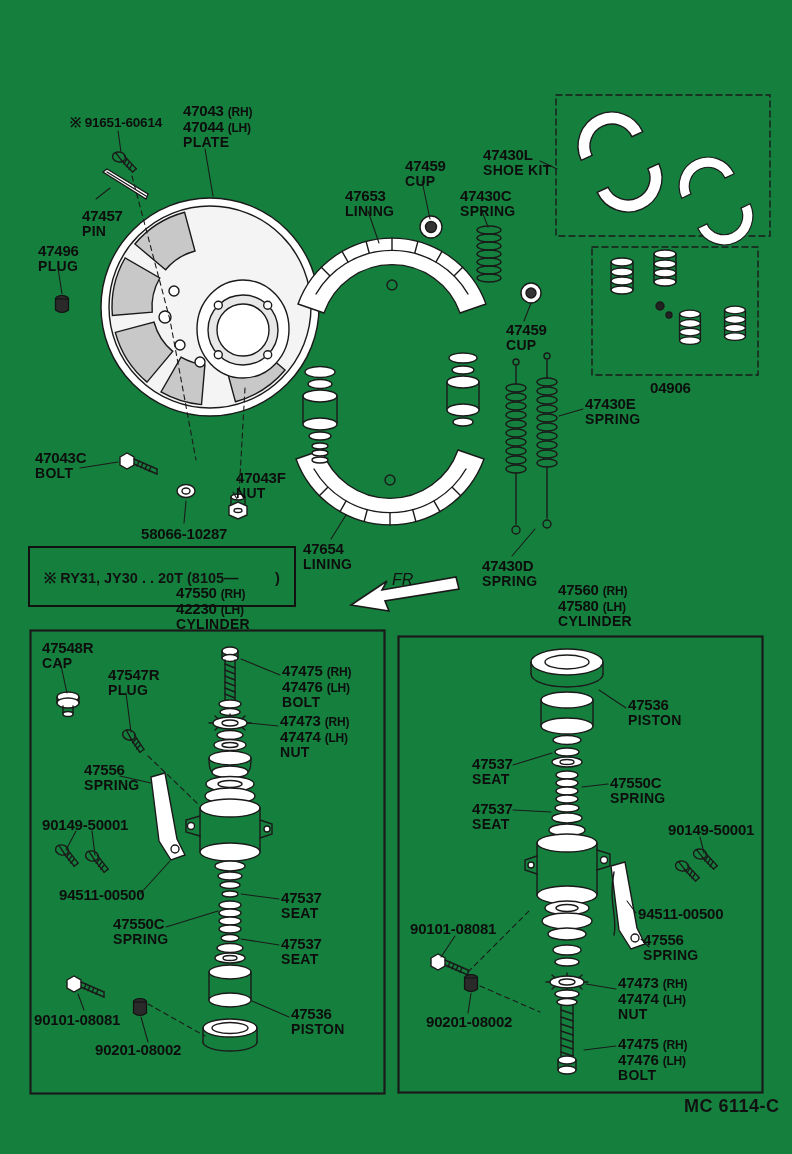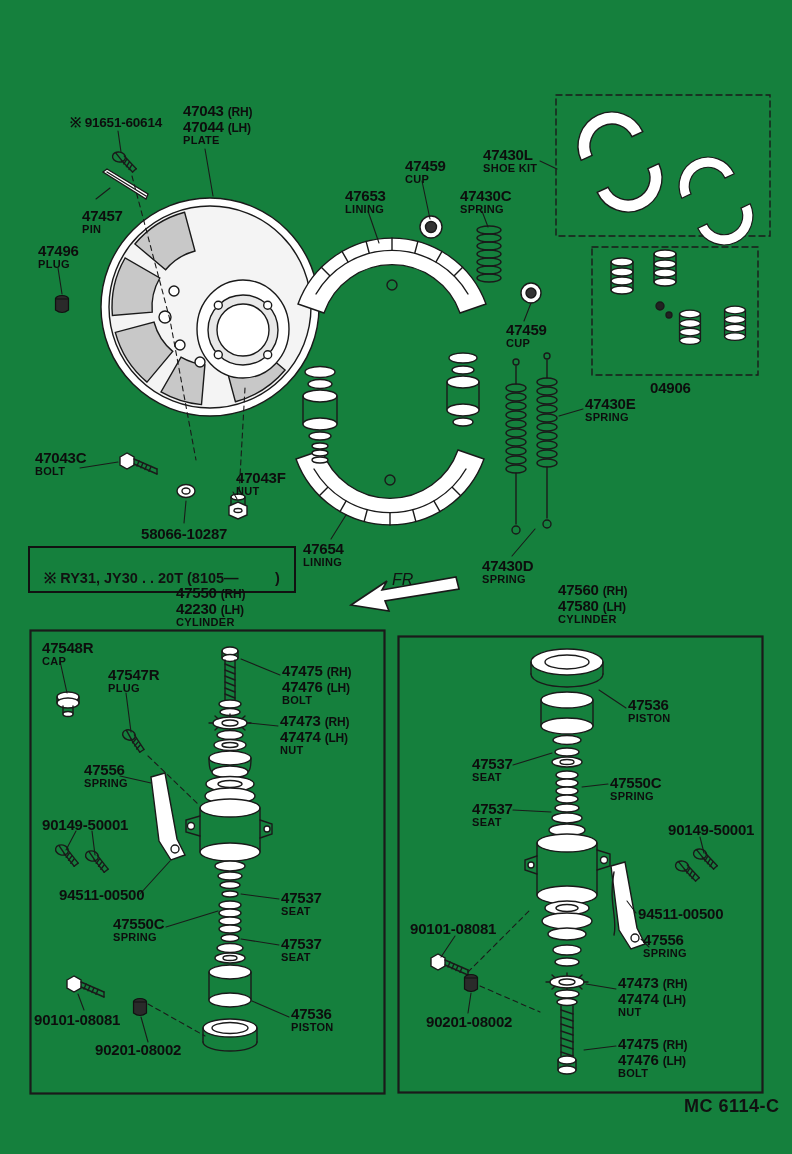--- a/index.html
+++ b/index.html
@@ -2,23 +2,23 @@
 <html><head>
 <meta charset="utf-8">
 <style>
   html,body{margin:0;padding:0;background:#fff;}
   .page{position:relative;width:792px;height:1154px;background:#15803d;overflow:hidden;
         font-family:"Liberation Sans",sans-serif;color:#111;}
   svg.canvas{position:absolute;left:0;top:0;}
   .lbl{position:absolute;font-weight:700;line-height:1.08;white-space:nowrap;color:#0d0d0d;}
   .numline{font-size:15px;letter-spacing:-0.2px;}
   .qual{font-size:12px;}
-  .pname{font-size:11px;letter-spacing:0.3px;}
+  .pname{font-size:14px;letter-spacing:0.3px;}
   .note-box{position:absolute;left:28px;top:546px;min-width:250px;border:2px solid #111;
-            padding:3px 8px 4px 6px;font-weight:700;font-size:14.5px;white-space:pre;}
+            padding:3px 8px 18px 6px;font-weight:700;font-size:14.5px;white-space:pre;}
   .fr{position:absolute;left:392px;top:571px;font-weight:400;font-style:italic;font-size:16px;}
   .footer{position:absolute;left:684px;top:1096px;font-weight:700;font-size:18px;letter-spacing:0.5px;}
 </style>
 </head>
 <body>
 
 <div class="page">
 
 <svg class="canvas" width="792" height="1154" viewBox="0 0 792 1154" stroke="#1a1a1a" fill="none" stroke-width="1.4" stroke-linecap="round">
   <defs>

